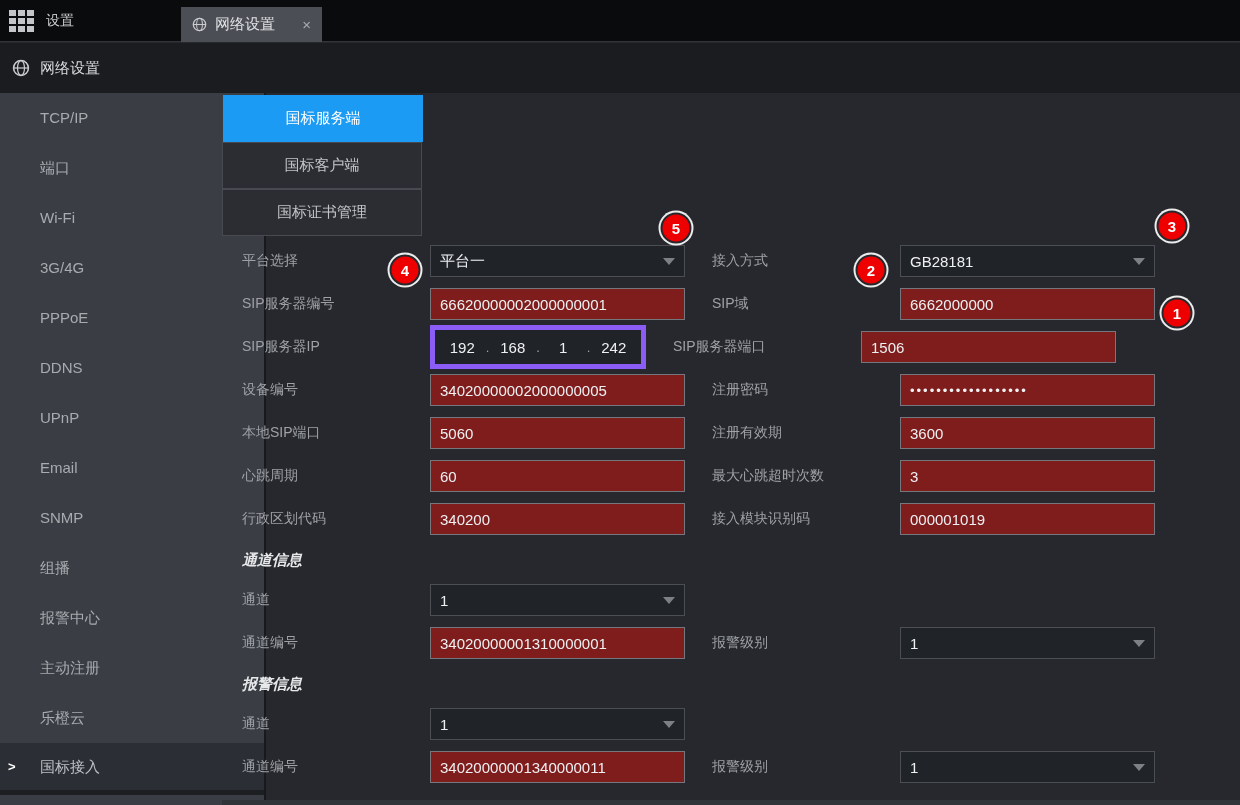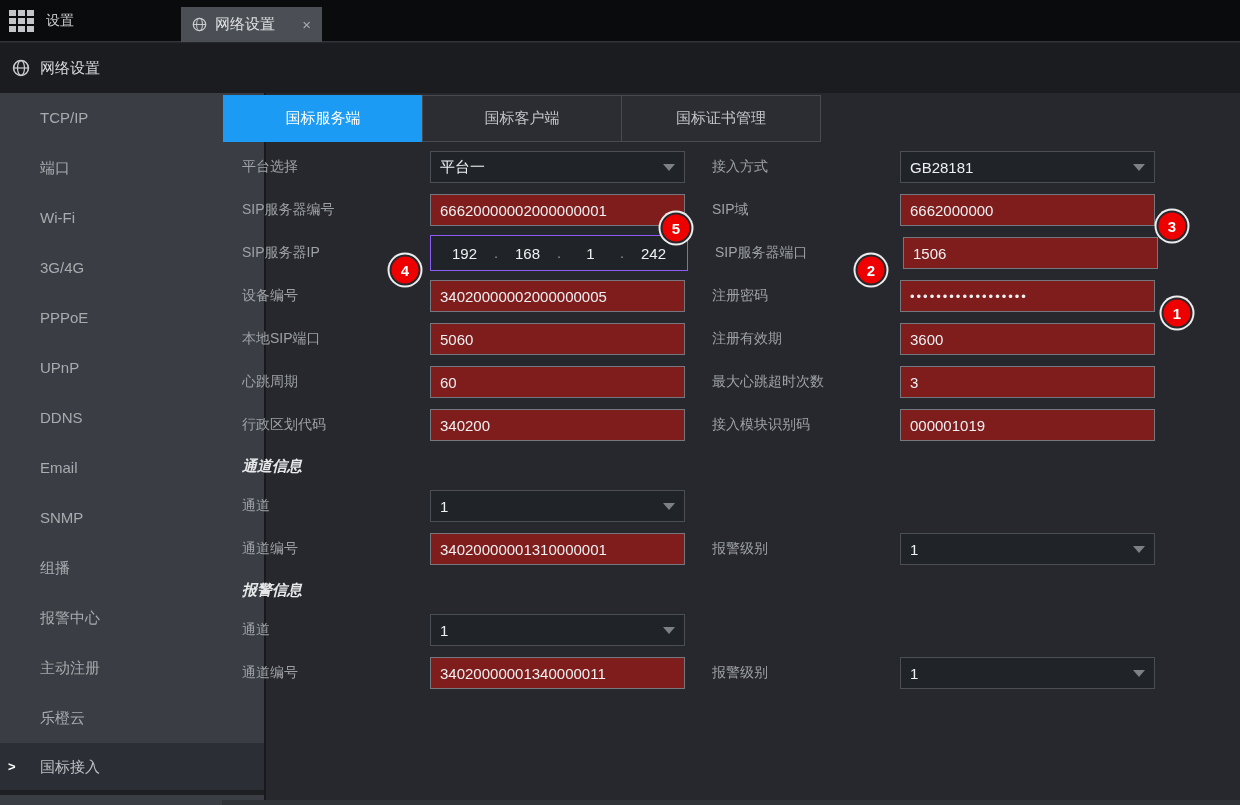--- a/index.html
+++ b/index.html
@@ -22,33 +22,33 @@
   .page-header .title { margin-left:10px; color:#d8dadc; font-size:15px; }
   
   .sidebar { position:absolute; top:93px; left:0; bottom:0; width:266px; background:#3a3d43; border-right:2px solid #17191d; }
   .side-item { height:50px; line-height:50px; padding-left:40px; color:#a8abaf; font-size:15px; cursor:pointer; white-space:nowrap; }
   .side-item.selected { height:47px; line-height:47px; background:#2b2e34; color:#bdc0c4; position:relative; }
   .side-item.selected .arrow { position:absolute; left:8px; top:0; color:#ffffff; font-size:13px; font-weight:bold; }
   .side-gap { height:5px; background:#1d1f23; }
   .side-stub { height:10px; background:#3a3d43; }
   
   .content { position:absolute; top:93px; left:222px; width:1018px; bottom:0; }
-  .tabbar { display:flex; margin:2px 0 0 1px; }
+  .tabbar { display:flex; margin:2px 0 0 1px;flex-direction:column; }
   .tab { width:200px; height:47px; background:#2b2d32; border:1px solid #474a50; color:#c3c5c8; font-size:15px; display:flex; align-items:center; justify-content:center; cursor:pointer; }
   .tab + .tab { margin-left:-1px; }
   .tab.active { background:#1b9bf4; border-color:#1b9bf4; color:#ffffff; }
   .form { padding-left:20px; margin-top:9px; }
   .frow { display:flex; align-items:center; height:32px; margin-bottom:11px; }
   .flabel { width:188px; color:#9ea1a6; font-size:14px; flex-shrink:0; white-space:nowrap; }
   .gapcol { width:27px; flex-shrink:0; }
   .txt { width:255px; height:32px; background:#7f1d1d; border:1px solid #74777d; color:#eef0f2; font-size:15px; padding:12px 9px; font-family:Liberation Sans, sans-serif; outline:none; flex-shrink:0; }
   .txt.pwd { font-size:13px; letter-spacing:2px; }
   .select { position:relative; width:255px; height:32px; background:#202328; border:1px solid #4b4e54; display:flex; align-items:center; padding:0 9px; color:#eef0f2; font-size:15px; cursor:pointer; flex-shrink:0; }
   .chev { position:absolute; right:9px; top:12px; width:0; height:0; border-left:6px solid transparent; border-right:6px solid transparent; border-top:7px solid #7d8085; }
-  .ip-field { width:258px; height:32px; background:#202328; border:1px solid #8b5cf6; display:flex; align-items:center; color:#eef0f2; font-size:15px; padding:17px 6px; flex-shrink:0; cursor:text; }
+  .ip-field { width:216px; height:32px; background:#202328; border:5px solid #8b5cf6; display:flex; align-items:center; color:#eef0f2; font-size:15px; padding:17px 6px; flex-shrink:0; cursor:text; }
   .ip-field .part { flex:1; text-align:center; }
   .ip-field .sep { color:#9ea1a6; width:8px; text-align:center; font-size:13px; }
   .section-title { color:#e6e8ea; font-weight:bold; font-size:15px; margin:16px 0 14px;font-style:italic; }
   .bottom-strip { position:absolute; left:0; right:0; bottom:0; height:5px; background:#303338; }
   
   .callout { position:absolute; width:27px; height:27px; border-radius:50%; background:#ee0000; color:#fff; font-weight:bold; font-size:15px; display:flex; align-items:center; justify-content:center; transform:translate(-50%,-50%); box-shadow:0 0 0 2px #26282d, 0 0 0 4px #ededed; z-index:5; }
   .c1 { left:1177px; top:313px; }
   .c2 { left:871px;  top:270px; }
   .c3 { left:1172px; top:226px; }
   .c4 { left:405px;  top:270px; }
@@ -91,22 +91,22 @@
     </svg>
     <span class="title">网络设置</span>
   </div>
 
   <div class="sidebar">
     <div class="side-item">TCP/IP</div>
     <div class="side-item">端口</div>
     <div class="side-item">Wi-Fi</div>
     <div class="side-item">3G/4G</div>
     <div class="side-item">PPPoE</div>
+    <div class="side-item">DDNS</div>
     <div class="side-item">UPnP</div>
-    <div class="side-item">DDNS</div>
     <div class="side-item">Email</div>
     <div class="side-item">SNMP</div>
     <div class="side-item">组播</div>
     <div class="side-item">报警中心</div>
     <div class="side-item">主动注册</div>
     <div class="side-item">乐橙云</div>
     <div class="side-item selected">
       <span class="arrow">&gt;</span>
       <span>国标接入</span>
     </div>

